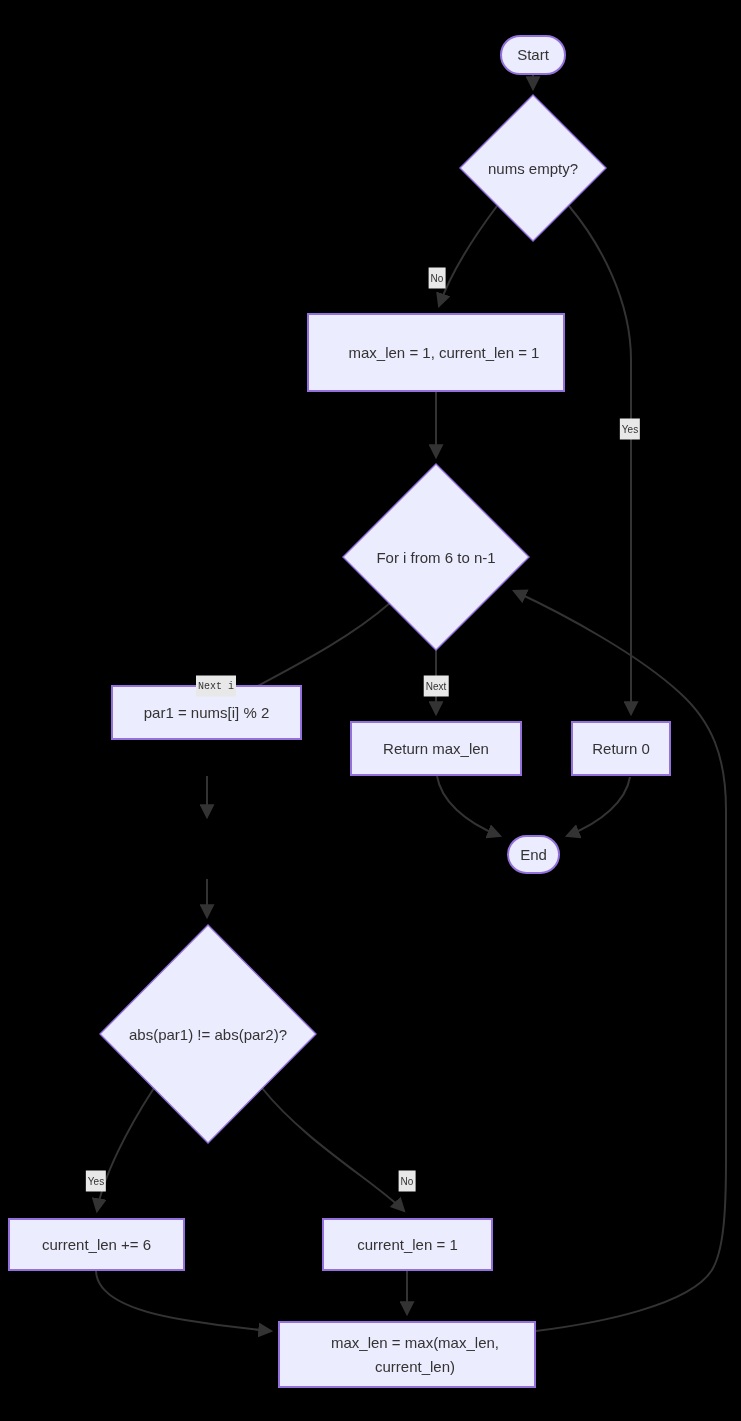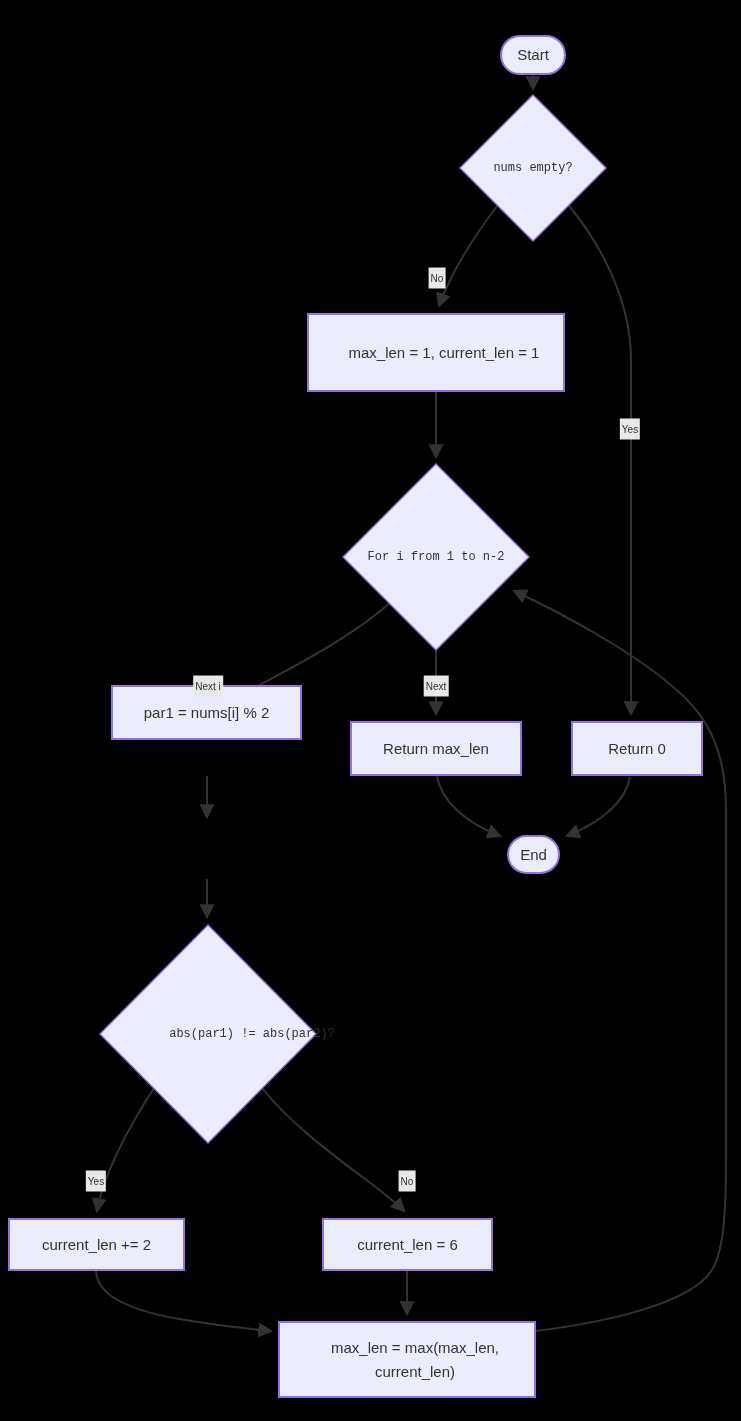--- a/index.html
+++ b/index.html
@@ -19,21 +19,21 @@
     display:flex;align-items:center;justify-content:center;
     background:var(--node-fill,#ECECFF);
     border:2px solid var(--node-border,#9370DB);
     color:var(--text-color,#333333);
     font-size:15px;line-height:1.6;text-align:center;
   }
   .node.stadium{border-radius:20px;}
   .node .wrap{display:block;width:212px;margin-left:16px;}
   .diamond-label{
     position:absolute;transform:translate(-50%,-50%);
-    color:var(--text-color,#333333);font-size:12px;white-space:nowrap;font-family:Liberation Mono, monospace;
+    color:var(--text-color,#333333);font-size:15px;white-space:nowrap;
   }
   .edge-label{
     position:absolute;transform:translate(-50%,-50%);
     background:var(--edge-label-bg,#e8e8e8);
     color:var(--text-color,#333333);
     font-size:10px;line-height:21px;padding:0 2px;white-space:nowrap;
   }
 </style>
 </head>
 <body>
@@ -77,45 +77,45 @@
   </div>
 
   <div class="node" style="left:111px;top:685px;width:191px;height:55px;">
     <span>par1 = nums[i] % 2</span>
   </div>
 
   <div class="node" style="left:350px;top:721px;width:172px;height:55px;align-items:center;">
     <span>Return max_len</span>
   </div>
 
-  <div class="node" style="left:571px;top:721px;width:132px;height:55px;">
+  <div class="node" style="left:571px;top:721px;width:100px;height:55px;">
     <span>Return 0</span>
   </div>
 
 
   <div class="node stadium" style="left:507px;top:835px;width:53px;height:39px;">
     <span>End</span>
   </div>
 
   <div class="node" style="left:8px;top:1218px;width:177px;height:53px;">
-    <span>current_len += 2</span>
+    <span>current_len += 6</span>
   </div>
 
   <div class="node" style="left:322px;top:1218px;width:171px;height:53px;">
-    <span>current_len = 6</span>
+    <span>current_len = 1</span>
   </div>
 
-  <div class="node" style="left:278px;top:1321px;width:258px;height:77px;">
+  <div class="node" style="left:278px;top:1321px;width:258px;height:67px;">
     <span class="wrap">max_len = max(max_len, current_len)</span>
   </div>
 
   <div class="diamond-label" style="left:533px;top:168px;">nums empty?</div>
-  <div class="diamond-label" style="left:436px;top:557px;">For i from 1 to n-2</div>
-  <div class="diamond-label" style="left:208px;top:1034px;margin-left:44px;">abs(par1) != abs(par2)?</div>
+  <div class="diamond-label" style="left:436px;top:557px;">For i from 6 to n-1</div>
+  <div class="diamond-label" style="left:208px;top:1034px;">abs(par1) != abs(par2)?</div>
 
   <div class="edge-label" style="left:437px;top:278px;">No</div>
   <div class="edge-label" style="left:630px;top:429px;">Yes</div>
-  <div class="edge-label" style="left:208px;top:686px;">Next i</div>
+  <div class="edge-label" style="left:216px;top:686px;font-family:Liberation Mono, monospace;">Next i</div>
   <div class="edge-label" style="left:436px;top:686px;">Next</div>
   <div class="edge-label" style="left:96px;top:1181px;">Yes</div>
   <div class="edge-label" style="left:407px;top:1181px;">No</div>
 
 </div>
 
 </body></html>

